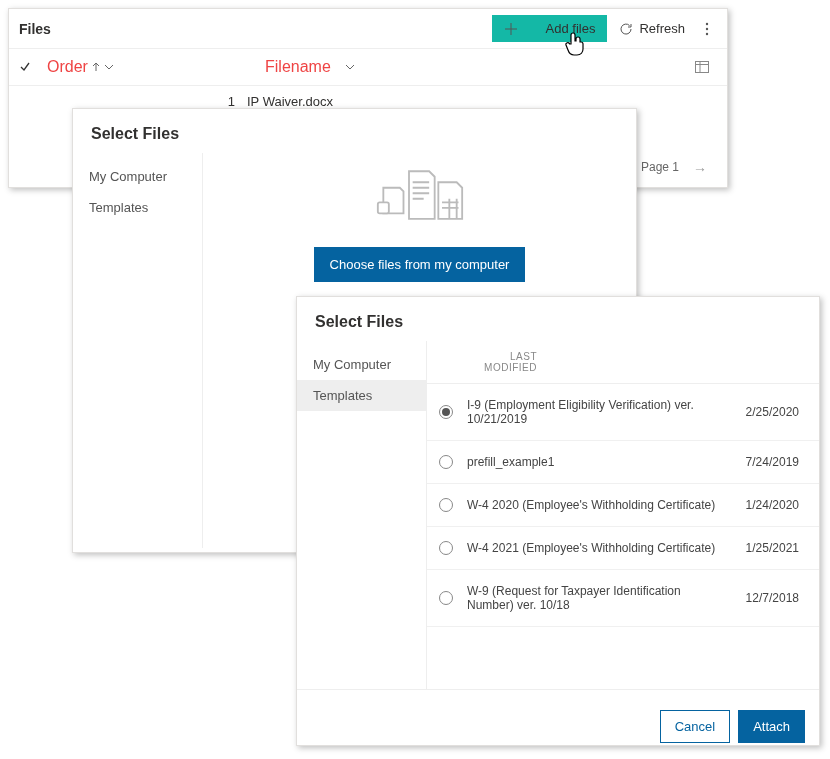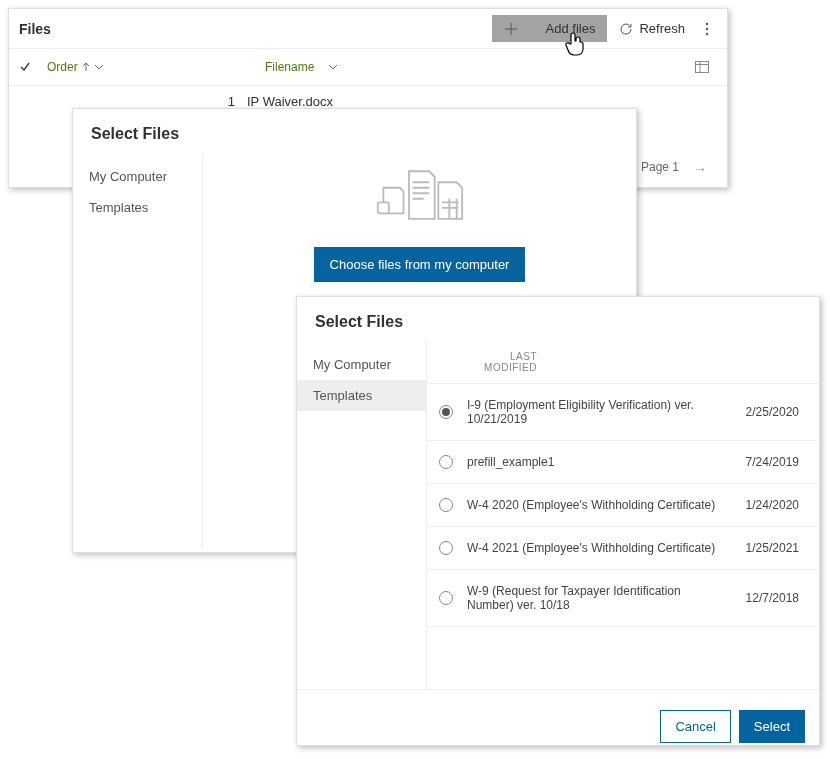--- a/index.html
+++ b/index.html
@@ -26,25 +26,25 @@
   .files-header {
     display: flex; align-items: center; padding: 6px 10px;
     border-bottom: 1px solid #eee;
   }
   .files-title { font-weight: 600; font-size: 14px; flex: 0 0 auto; margin-right: auto; }
   .btn-flat {
     display: inline-flex; align-items: center; gap: 6px;
     padding: 6px 12px; border: none; background: transparent;
     color: #323130; cursor: pointer; font-size: 13px;
   }
-  .btn-flat.hover { background: #a3a3a3; gap: 28px; }
+  .btn-flat.hover { background: #14b8a6; gap: 28px; }
   .btn-icon-only { padding: 6px 8px; }
   .files-colhead {
     display: flex; align-items: center; padding: 6px 10px;
-    color: #4d7c0f; font-size: 12px; border-bottom: 1px solid #eee;
+    color: #ef4444; font-size: 16px; border-bottom: 1px solid #eee;
   }
   .colhead-check { width: 28px; text-align: center; }
   .colhead-order { width: 200px; display: flex; align-items: center; gap: 4px; }
   .colhead-filename { display: flex; align-items: center; gap: 14px; text-align: right; }
   .colhead-spacer { flex: 1; }
   .files-row {
     display: flex; align-items: center; padding: 8px 10px; font-size: 13px;
   }
   .cell-check { width: 28px; }
   .cell-order { width: 200px; text-align: right; padding-right: 12px; }
@@ -290,15 +290,15 @@
           <div class="tbl-row">
             <div class="radio"></div>
             <div class="row-name">W-9 (Request for Taxpayer Identification Number) ver. 10/18</div>
             <div class="row-date">12/7/2018</div>
           </div>
         </div>
     </div>
   </div>
   <div class="dlg-footer">
     <button class="btn-outline">Cancel</button>
-    <button class="btn-primary2">Select</button>
+    <button class="btn-primary2">Attach</button>
   </div>
 </div>
 
 </body></html>

